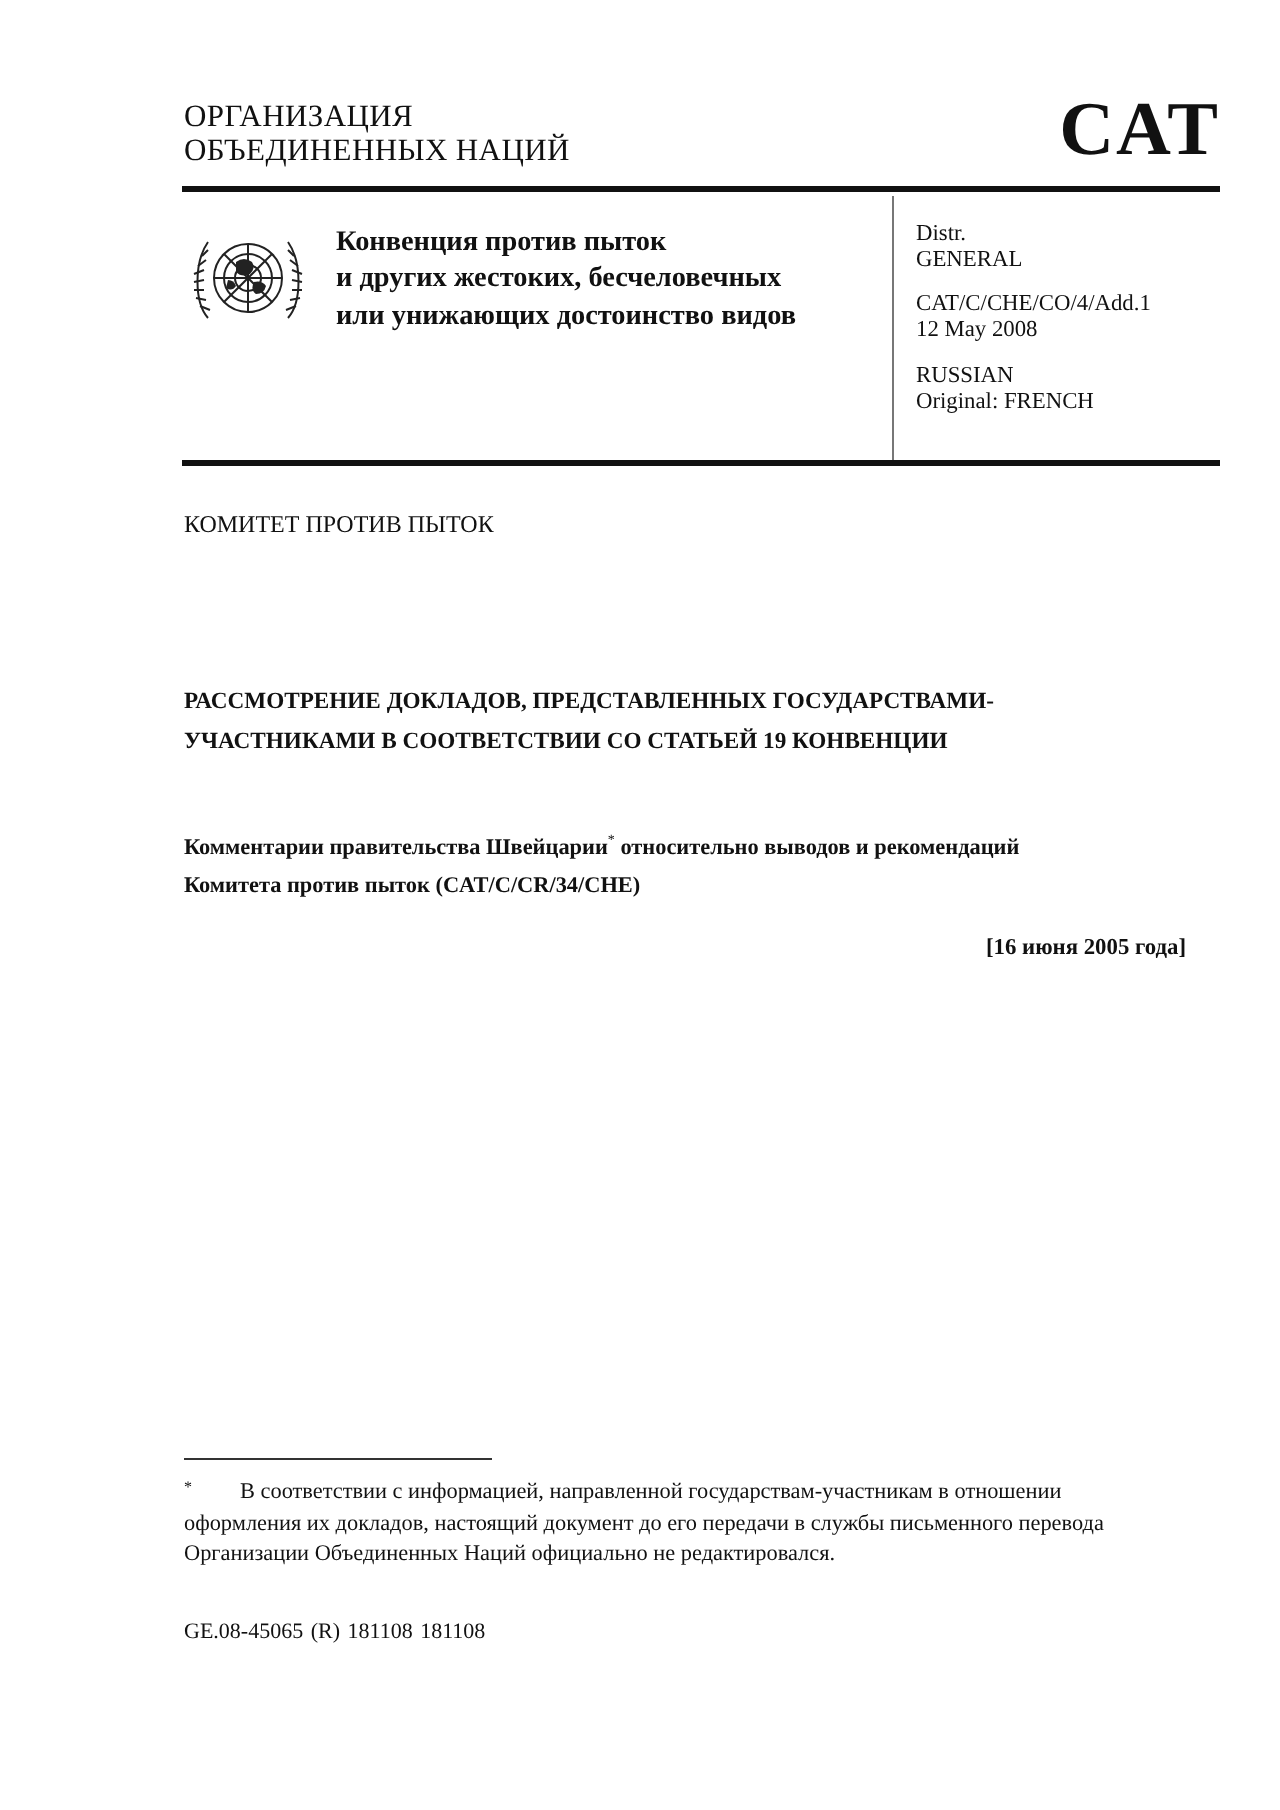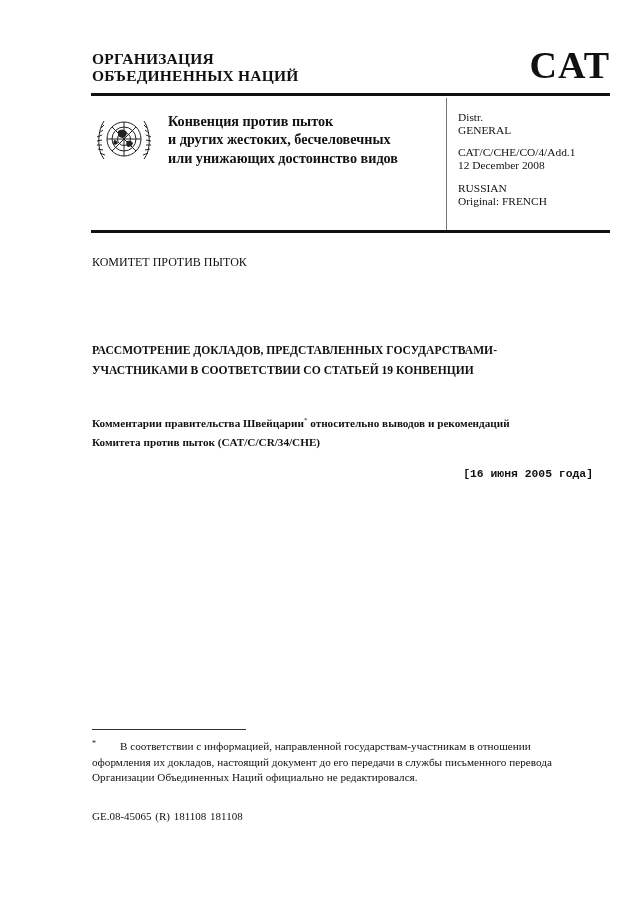--- a/index.html
+++ b/index.html
@@ -1,29 +1,29 @@
 <!DOCTYPE html>
 <html><head>
   <meta charset="utf-8">
   <style>
     html, body { margin: 0; padding: 0; background: #ffffff; }
     body { width: 640px; height: 905px; position: relative; overflow: hidden; color: #111; font-family: "Liberation Serif", "DejaVu Serif", serif; }
     .abs { position: absolute; }
-    .org { left: 92px; top: 50px; font-weight: bold; font-size: 15.5px; line-height: 17px; letter-spacing: 0.2px; }
+    .org { left: 92px; top: 50px; font-weight: normal; font-size: 15.5px; line-height: 17px; letter-spacing: 0.2px; }
     .cat { right: 30px; top: 44px; font-weight: bold; font-size: 38px; line-height: 42px; letter-spacing: 1px; }
     .rule-thick { left: 91px; width: 519px; height: 3px; background: #111; }
     .emblem { left: 94px; top: 109px; width: 60px; height: 60px; }
     .conv { left: 168px; top: 112px; font-weight: bold; font-size: 14.2px; line-height: 18.3px; }
     .vdiv { left: 446px; top: 98px; width: 1px; height: 132px; background: #777; }
     .meta { left: 458px; font-size: 11.4px; line-height: 12.6px; }
     .committee { left: 92px; top: 255px; font-size: 12px; line-height: 14px; text-align: center; }
     .title { left: 92px; width: 520px; top: 341px; font-weight: bold; font-size: 11.6px; line-height: 20px; }
     .subtitle { left: 92px; width: 520px; top: 411px; font-weight: bold; font-size: 11.2px; line-height: 19px; }
     .subtitle sup { font-size: 7px; font-weight: normal; vertical-align: 5px; }
-    .date { right: 47px; top: 467px; font-weight: bold; font-size: 11.4px; line-height: 14px; font-family: Liberation Mono, monospace; }
+    .date { right: 47px; top: 467px; font-weight: bold; font-size: 11.4px; line-height: 14px; }
     .fn-rule { left: 92px; top: 729px; width: 154px; height: 1px; background: #333; }
     .footnote { left: 92px; top: 739px; width: 500px; font-size: 11.2px; line-height: 15.6px; }
     .footnote .mark { position: absolute; left: 0; top: -3px; font-size: 8px; }
     .footnote .fnbody { text-indent: 28px; }
     .ge { left: 92px; top: 809px; font-size: 11px; line-height: 14px; word-spacing: 1px; }
   </style>
 </head>
 <body>
 
 <div class="abs org">
@@ -64,21 +64,21 @@
 </div>
 
 <div class="abs vdiv"></div>
 
 <div class="abs meta" style="top:111px;">
   <div>Distr.</div>
   <div>GENERAL</div>
 </div>
 <div class="abs meta" style="top:146px;">
   <div>CAT/C/CHE/CO/4/Add.1</div>
-  <div>12 December 2008</div>
+  <div>12 May 2008</div>
 </div>
 <div class="abs meta" style="top:182px;">
   <div>RUSSIAN</div>
   <div>Original:  FRENCH</div>
 </div>
 
 <div class="abs rule-thick" style="top:230px;"></div>
 
 <div class="abs committee">КОМИТЕТ ПРОТИВ ПЫТОК</div>
 

